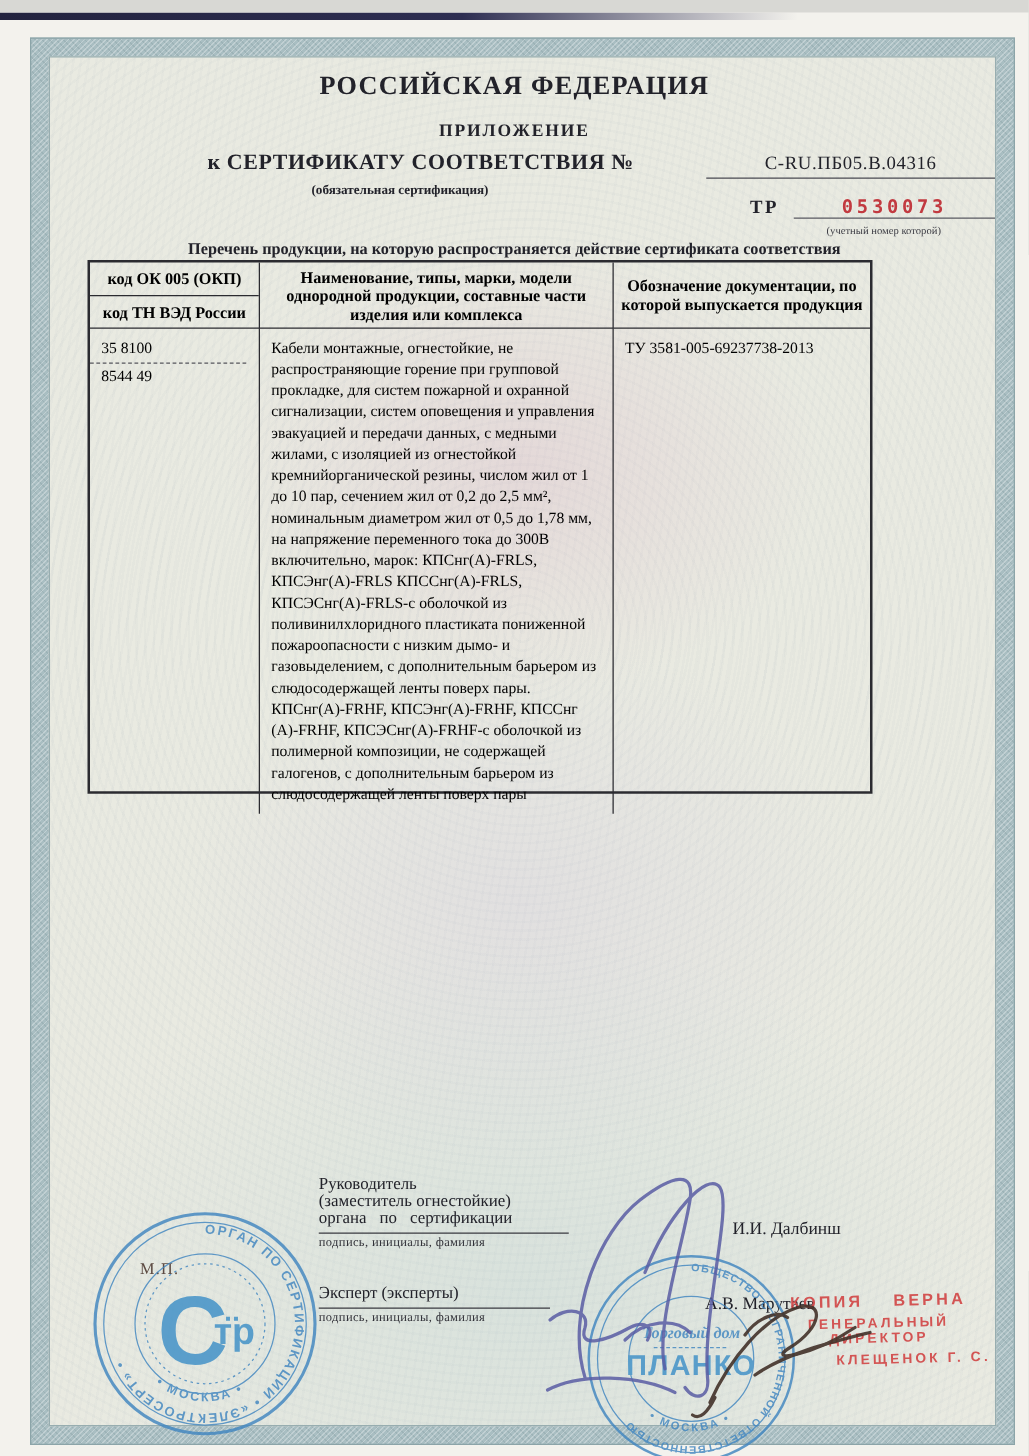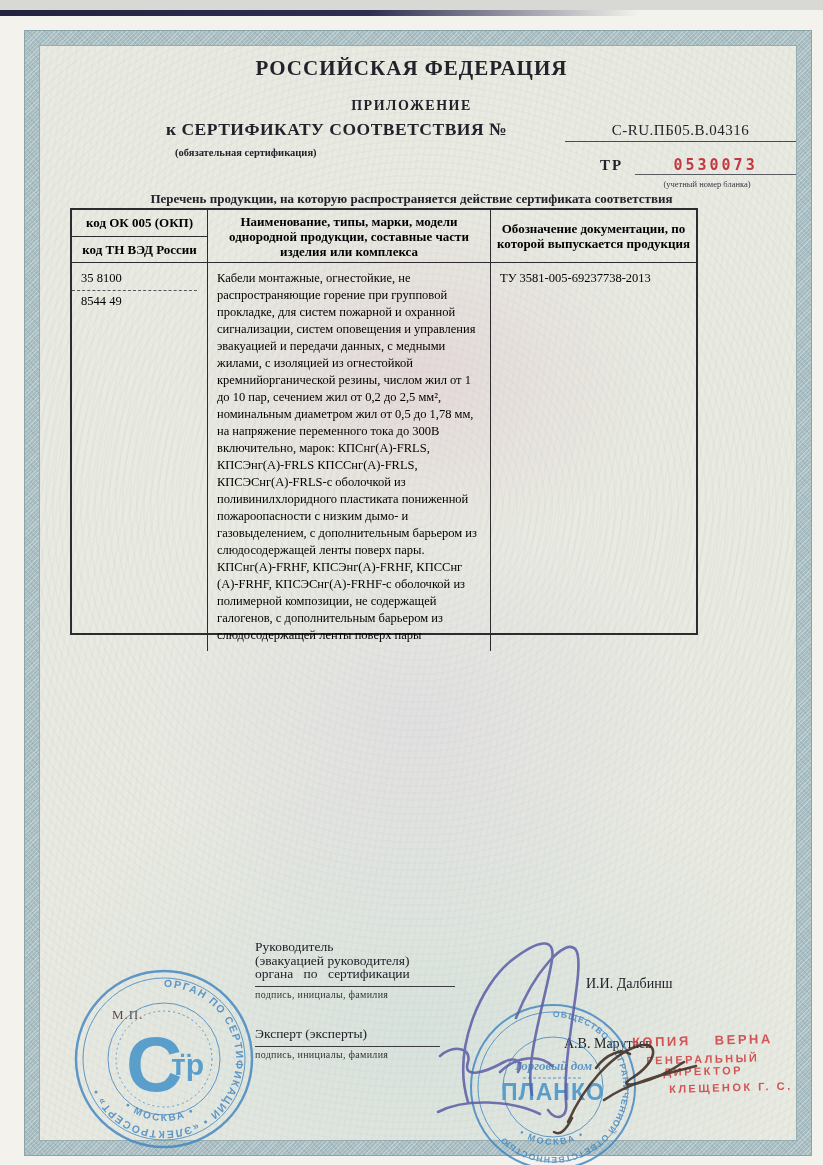--- a/index.html
+++ b/index.html
@@ -21,21 +21,21 @@
       repeating-radial-gradient(circle at 50% 42%,rgba(130,150,165,.045) 0 2px,rgba(0,0,0,0) 2px 7px),
       repeating-linear-gradient(100deg,rgba(150,160,180,.05) 0 2px,rgba(0,0,0,0) 2px 6px);}
   .t{position:absolute;color:#22222a;}
   .center{left:0;width:100%;text-align:center;}
   .country{top:46px;font-size:21px;font-weight:bold;letter-spacing:1px;}
   .annex{top:88px;font-size:14px;font-weight:bold;letter-spacing:1.5px;}
   .certline{top:109px;left:166px;width:630px;display:flex;align-items:baseline;gap:44px;}
   .certline .lbl{font-size:17.5px;font-weight:bold;letter-spacing:.5px;white-space:nowrap;}
   .certline .num{flex:1;margin-left:14px;text-align:center;font-size:15px;
     border-bottom:1.5px solid #4a4a52;padding-bottom:2px;letter-spacing:.5px;}
-  .certtype{top:137px;left:175px;width:290px;font-size:10.5px;font-weight:bold;}
+  .certtype{top:137px;left:175px;width:290px;text-align:center;font-size:10.5px;font-weight:bold;}
   .trline{top:146px;left:600px;width:196px;display:flex;align-items:baseline;}
   .trline .tr{font-size:15px;font-weight:bold;letter-spacing:2px;}
   .trline .blank{flex:1;margin-left:12px;text-align:center;border-bottom:1px solid #5a5a62;
     font-family:"DejaVu Sans Mono",monospace;font-weight:bold;font-size:15px;letter-spacing:3px;color:#c23a40;}
   .trcap{top:169px;left:618px;width:178px;text-align:center;font-size:8.5px;color:#3a3a42;}
   .listtitle{top:181px;font-size:13px;font-weight:bold;}
   
   .tbl{position:absolute;left:70px;top:198px;width:628px;height:427px;border:2px solid #2b2b30;
     display:grid;grid-template-columns:136px 283px 1fr;grid-template-rows:53px 1fr;box-sizing:border-box;}
   .cell{border-right:1.5px solid #2b2b30;box-sizing:border-box;font-size:13px;}
@@ -78,21 +78,21 @@
   <div class="t center annex">ПРИЛОЖЕНИЕ</div>
   <div class="t certline">
     <span class="lbl">к СЕРТИФИКАТУ СООТВЕТСТВИЯ  №</span>
     <span class="num">C-RU.ПБ05.B.04316</span>
   </div>
   <div class="t certtype">(обязательная сертификация)</div>
   <div class="t trline">
     <span class="tr">ТР</span>
     <span class="blank">0530073</span>
   </div>
-  <div class="t trcap">(учетный номер бланка)</div>
+  <div class="t trcap">(учетный номер которой)</div>
   <div class="t center listtitle">Перечень продукции, на которую распространяется действие сертификата соответствия</div>
 
   <div class="tbl">
     <div class="cell hcell hsplit">
       <div>код ОК 005 (ОКП)</div>
       <div>код ТН ВЭД России</div>
     </div>
     <div class="cell hcell">Наименование, типы, марки, модели однородной продукции, составные части изделия или комплекса</div>
     <div class="cell hcell">Обозначение документации, по которой выпускается продукция</div>
 
@@ -100,21 +100,21 @@
       <div>35 8100</div>
       <div class="dash"></div>
       <div>8544 49</div>
     </div>
     <div class="cell bcell">Кабели монтажные, огнестойкие, не распространяющие горение при групповой прокладке, для систем пожарной и охранной сигнализации, систем оповещения и управления эвакуацией и передачи данных, с медными жилами, с изоляцией из огнестойкой кремнийорганической резины, числом жил от 1 до 10 пар, сечением жил от 0,2 до 2,5 мм², номинальным диаметром жил от 0,5 до 1,78 мм, на напряжение переменного тока до 300В включительно, марок: КПСнг(А)-FRLS, КПСЭнг(А)-FRLS КПССнг(А)-FRLS, КПСЭСнг(А)-FRLS-с оболочкой из поливинилхлоридного пластиката пониженной пожароопасности с низким дымо- и газовыделением, с дополнительным барьером из слюдосодержащей ленты поверх пары. КПСнг(А)-FRHF, КПСЭнг(А)-FRHF, КПССнг (А)-FRHF, КПСЭСнг(А)-FRHF-с оболочкой из полимерной композиции, не содержащей галогенов, с дополнительным барьером из слюдосодержащей ленты поверх пары</div>
     <div class="cell bcell">ТУ 3581-005-69237738-2013</div>
   </div>
 
   <div class="t sig3">
     <div>Руководитель</div>
-    <div>(эвакуацией руководителя)</div>
+    <div>(заместитель огнестойкие)</div>
     <div class="ws">органа по сертификации</div>
   </div>
   <div class="line" style="left:255px;top:976px;width:200px;"></div>
   <div class="t cap" style="left:255px;top:979px;">подпись, инициалы, фамилия</div>
   <div class="t name" style="left:586px;top:966px;">И.И. Далбинш</div>
 
   <div class="t" style="left:255px;top:1016px;font-size:13.5px;">Эксперт (эксперты)</div>
   <div class="line" style="left:255px;top:1036px;width:185px;"></div>
   <div class="t cap" style="left:255px;top:1039px;">подпись, инициалы, фамилия</div>
   <div class="t name" style="left:564px;top:1026px;">А.В. Марутаев</div>

